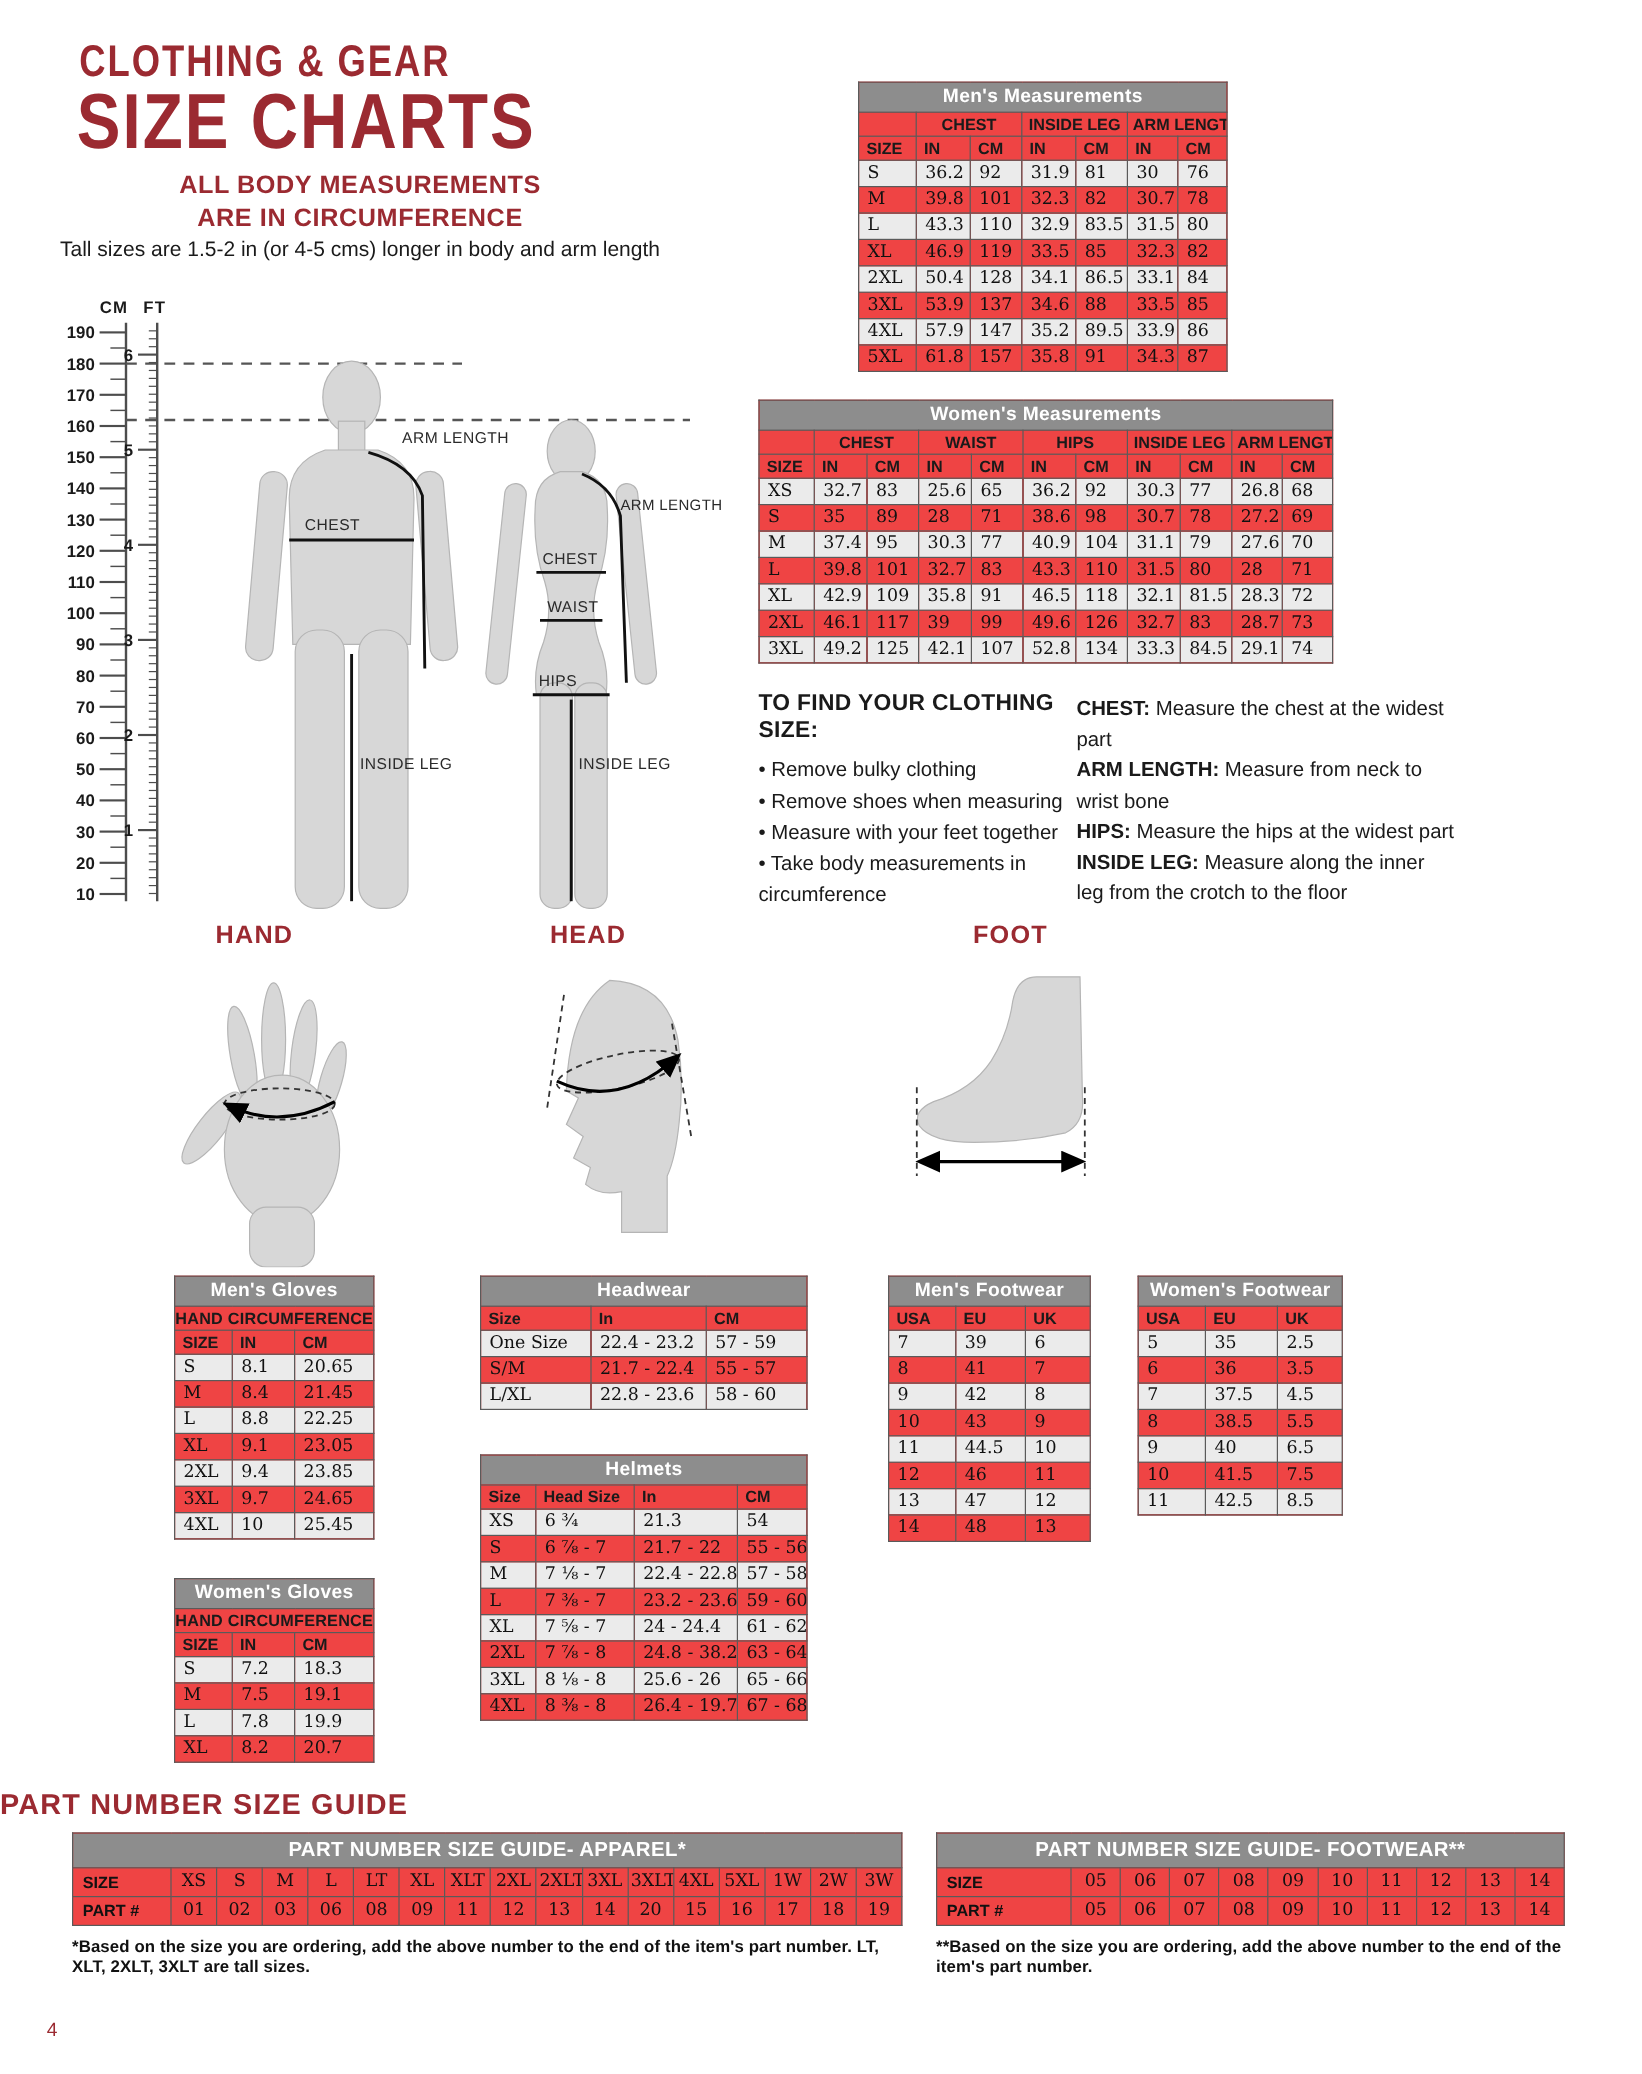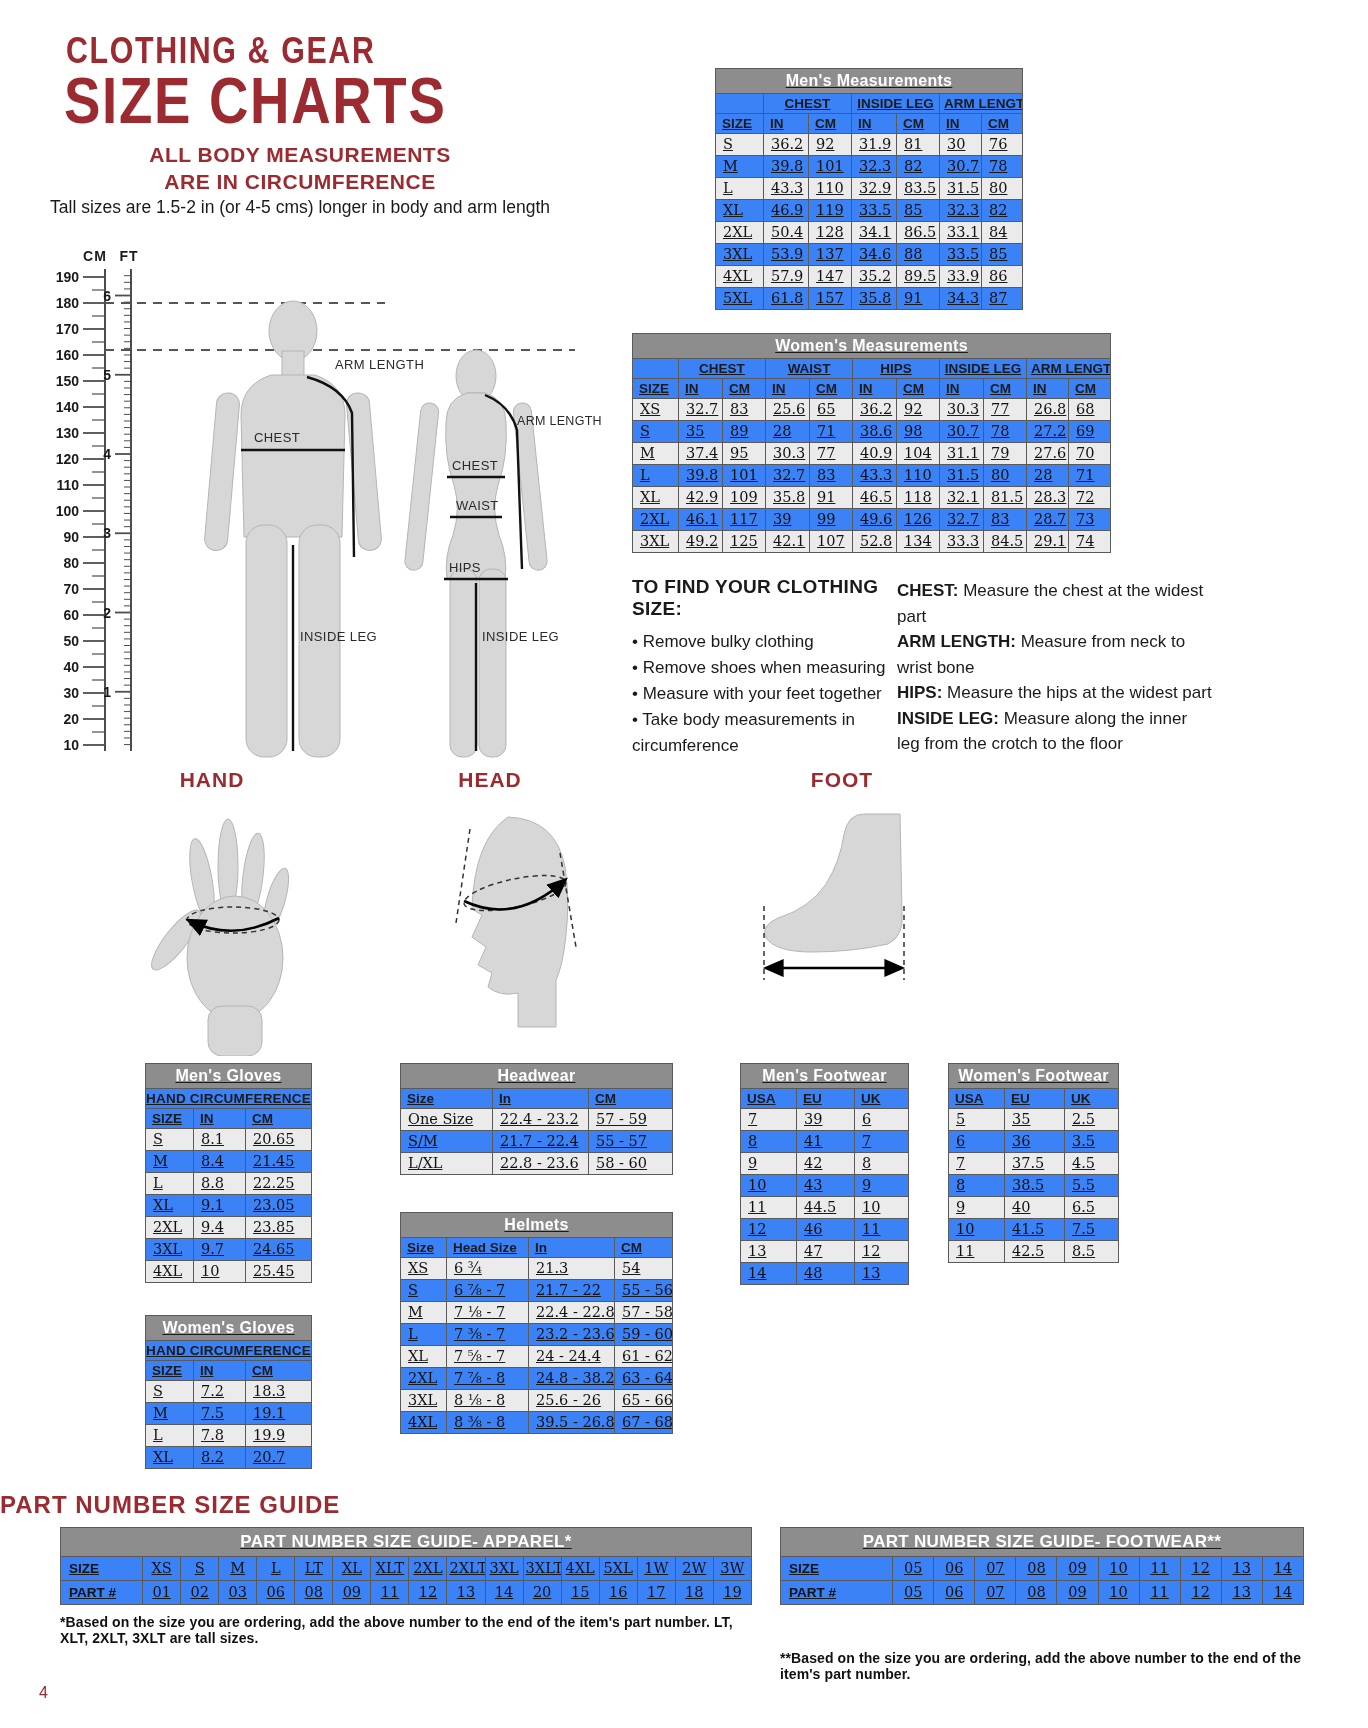--- a/index.html
+++ b/index.html
@@ -18,21 +18,21 @@
             transform:scaleX(.84); transform-origin:left top; white-space:nowrap; }
   .subtitle { left:100px; top:141px; width:400px; text-align:center;
               font-size:21px; font-weight:bold; line-height:27px; letter-spacing:.5px; }
   .tallnote { left:40px; top:197px; width:520px; text-align:center; font-size:17.5px; }
 
   .section-h { font-size:21px; font-weight:bold; letter-spacing:1px; text-align:center; width:130px; }
   .part-h { left:0; top:1491px; width:1345px; text-align:left;
             font-size:24px; font-weight:bold; letter-spacing:1px; }
 
   
-  table.tbl { border-collapse:collapse; table-layout:fixed; background:#3b82f6;text-decoration:underline; }
+  table.tbl { border-collapse:collapse; table-layout:fixed; background:#ef4444; }
   .tbl th, .tbl td { border:1px solid #5a5a5a; overflow:hidden; white-space:nowrap; }
   .tbl .bar th { background:#8d8d8d; color:#fff; font-size:16px; font-weight:bold;
                  letter-spacing:.3px; padding:3px 2px; text-align:center; }
   .tbl .sub th { font-size:13.5px; font-weight:bold; padding:2px 0; text-align:center; letter-spacing:.2px; }
   .tbl .groups th { font-size:13.5px; font-weight:bold; text-align:center; padding:2px 4px; }
   .tbl .units th { font-size:13.5px; font-weight:bold; text-align:left; padding:2px 6px; }
   .tbl td { font-family:"DejaVu Serif", serif; font-size:14.5px; line-height:17px;
             padding:2px 7px; color:#111; text-align:left; }
   .zebra tbody tr:nth-child(odd) td { background:#ebebeb; }
 
@@ -765,21 +765,21 @@
       </tr>
       <tr>
         <td>3XL</td>
         <td>8 ⅛ - 8</td>
         <td>25.6 - 26</td>
         <td>65 - 66</td>
       </tr>
       <tr>
         <td>4XL</td>
         <td>8 ⅜ - 8</td>
-        <td>39.5 - 26.8</td>
+        <td>26.4 - 19.7</td>
         <td>67 - 68</td>
       </tr>
     </tbody>
 </table>
 
 <table class="tbl zebra abs" style="left:740px; top:1063px; width:168px;">
   <colgroup>
       <col style="width:56px">
       <col style="width:58px">
       <col style="width:54px">
@@ -980,15 +980,15 @@
         <td>08</td>
         <td>09</td>
         <td>10</td>
         <td>11</td>
         <td>12</td>
         <td>13</td>
         <td>14</td>
       </tr>
     </tbody>
 </table>
-<div class="abs footnote" style="left:780px; top:1614px; width:530px;margin-top:36px;">**Based on the size you are ordering, add the above number to the end of the item's part number.</div>
+<div class="abs footnote" style="left:780px; top:1614px; width:530px;">**Based on the size you are ordering, add the above number to the end of the item's part number.</div>
 
 <div class="abs pagenum red">4</div>
 
 </body></html>

